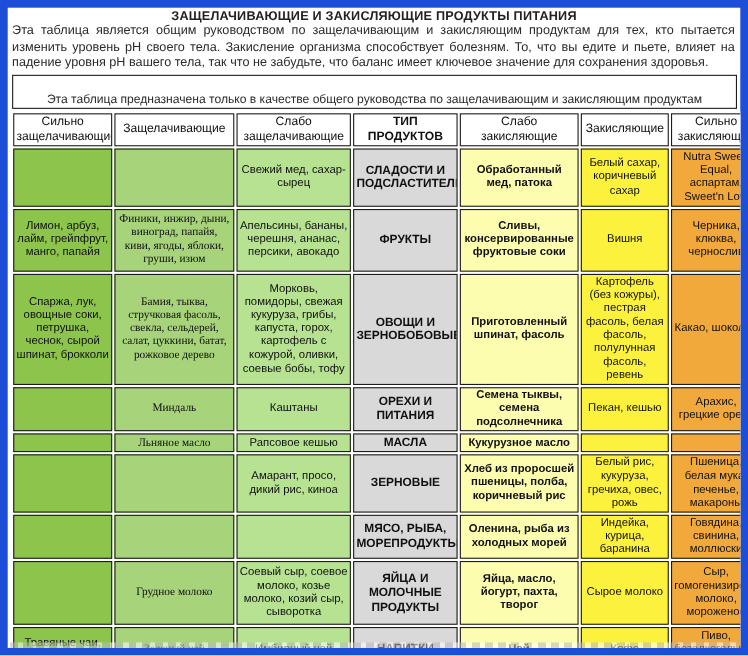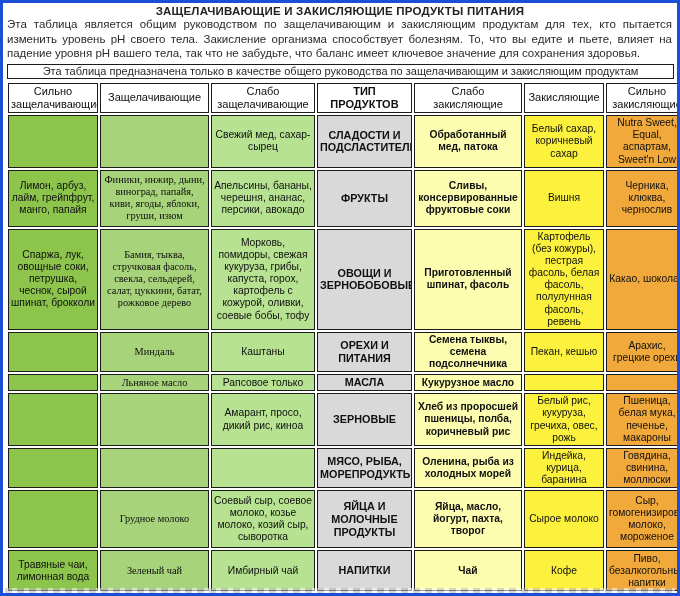--- a/index.html
+++ b/index.html
@@ -1,23 +1,23 @@
 <!DOCTYPE html>
 <html style="--col-strong-alk: #8cc44c; --col-alk: #a7d37a; --col-weak-alk: #b7e292; --col-type: #d9d9d9; --col-weak-acid: #fdfdb0; --col-acid: #fcf23d; --col-strong-acid: #f2a93b;"><head>
 <meta charset="utf-8">
 <style>
   * { margin:0; padding:0; box-sizing:border-box; }
   html,body { width:680px; height:596px; overflow:hidden; background:#fff;
     font-family:"Liberation Sans", sans-serif; color:#1a1a1a; }
-  .page { width:680px; height:596px; position:relative; border:3px solid #1d4ed8; overflow:hidden; }
+  .page { width:680px; height:596px; position:relative; border:7px solid #1d4ed8; overflow:hidden; }
 
   .title { text-align:center; font-weight:bold; font-size:11.5px; padding-top:2px; letter-spacing:.2px; color:#222; }
   .intro { font-size:11.5px; line-height:14.6px; color:#2b2b2b; padding:0 5px 2px 4px; text-align:justify; }
   .note-box { border:1px solid #1c1c1c; margin:1px 3px 2px 4px; text-align:center;
-    font-size:11px; color:#2b2b2b; padding:0 2px 1px 2px; }
+    font-size:11px; color:#2b2b2b; padding:16px 2px 1px 2px; }
 
   table.food { width:674px; margin:0 3px; border-collapse:separate; border-spacing:2px;
     table-layout:fixed; background:#fff; }
   td, th { border:1px solid #1c1c1c; text-align:center; vertical-align:middle;
     padding:1px 2px; font-size:10.3px; line-height:1.18; color:#101010; overflow:hidden; }
   th { background:#fff; font-weight:normal; font-size:11px; line-height:1.2; }
   th.type-h { font-weight:bold; }
 
   .c0 { background:var(--col-strong-alk); }
   .c1 { background:var(--col-alk);font-family:Liberation Serif, serif; }
@@ -104,21 +104,21 @@
       <td class="c2">Каштаны</td>
       <td class="c3">ОРЕХИ И ПИТАНИЯ</td>
       <td class="c4">Семена тыквы, семена подсолнечника</td>
       <td class="c5">Пекан, кешью</td>
       <td class="c6">Арахис, грецкие орехи</td>
     </tr>
 
     <tr class="r4">
       <td class="c0"></td>
       <td class="c1">Льняное масло</td>
-      <td class="c2">Рапсовое только</td>
+      <td class="c2">Рапсовое кешью</td>
       <td class="c3">МАСЛА</td>
       <td class="c4">Кукурузное масло</td>
       <td class="c5"></td>
       <td class="c6"></td>
     </tr>
 
     <tr class="r5">
       <td class="c0"></td>
       <td class="c1"></td>
       <td class="c2">Амарант, просо, дикий рис, киноа</td>

